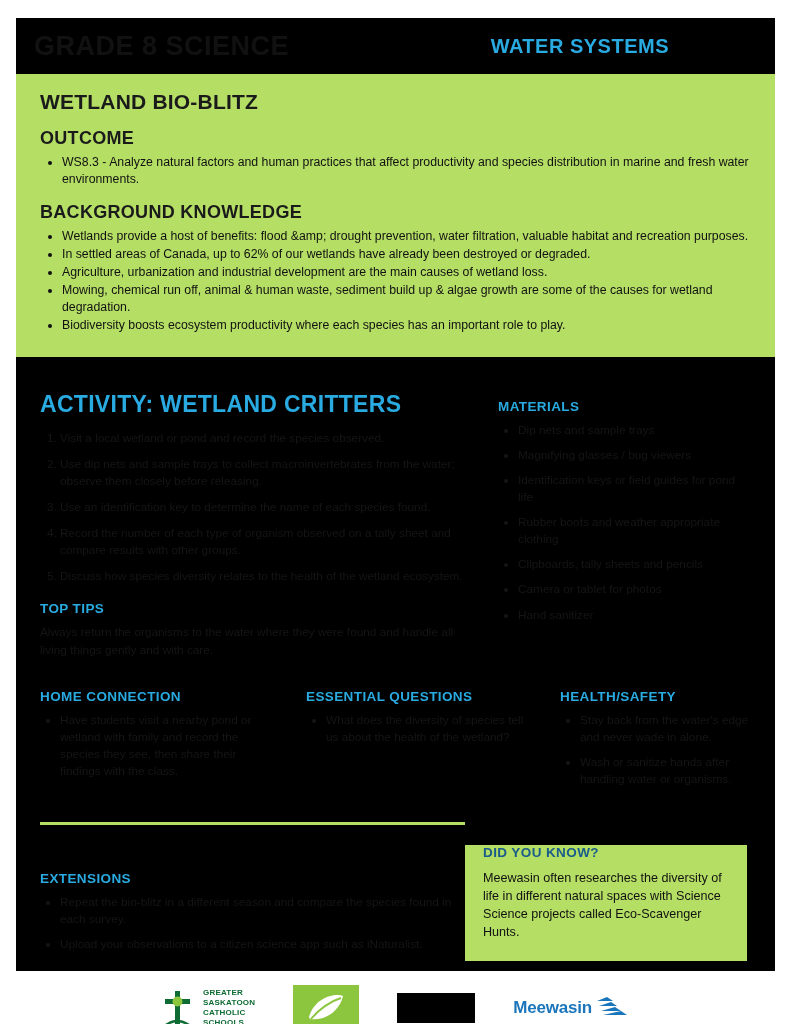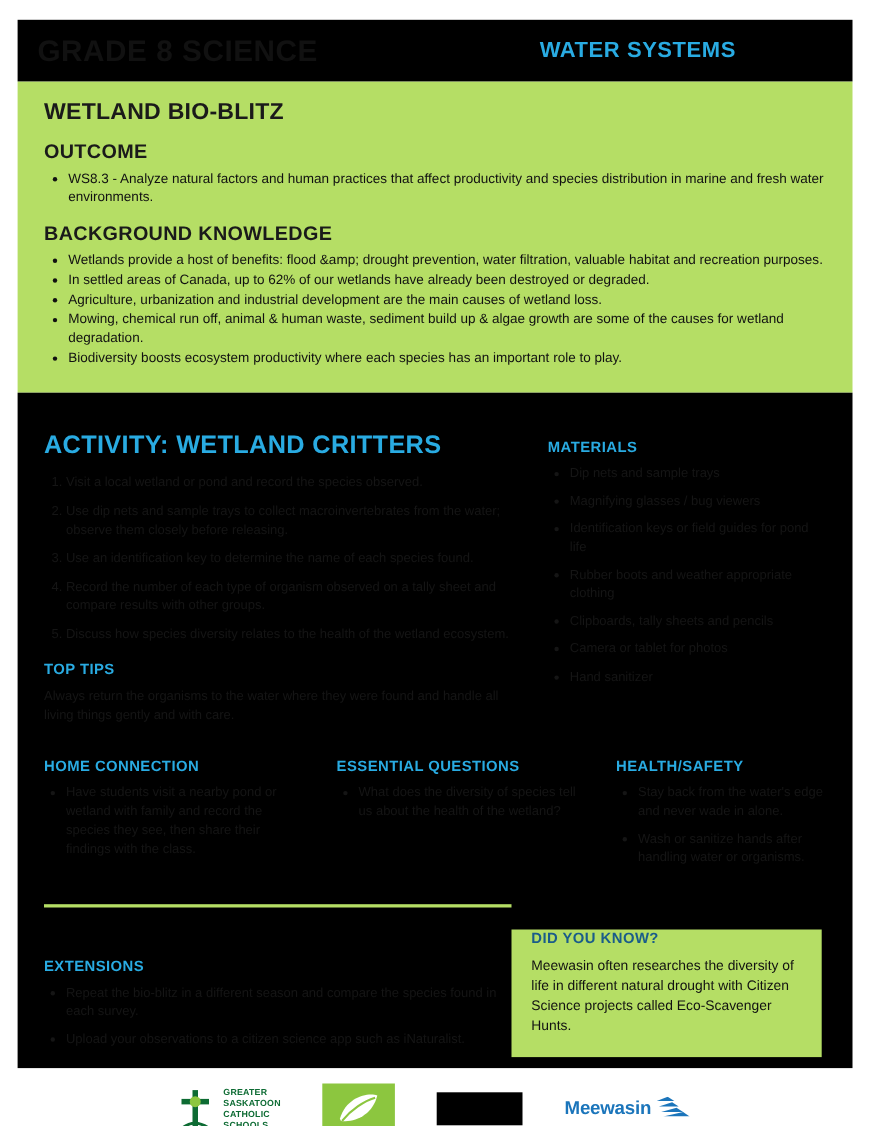--- a/index.html
+++ b/index.html
@@ -336,21 +336,21 @@
         <div class="dim">
           <ul>
             <li>Repeat the bio-blitz in a different season and compare the species found in each survey.</li>
             <li>Upload your observations to a citizen science app such as iNaturalist.</li>
           </ul>
         </div>
       </div>
 
       <div class="dyk">
         <div class="dyk-title">DID YOU KNOW?</div>
-        <p class="dyk-body">Meewasin often researches the diversity of life in different natural drought with Citizen Science projects called Eco-Scavenger Hunts.</p>
+        <p class="dyk-body">Meewasin often researches the diversity of life in different natural spaces with Science Science projects called Eco-Scavenger Hunts.</p>
       </div>
     </div>
   </div>
 
   <div class="footer">
 
     <div class="logo-gsc">
       <span class="cross">
         <svg width="36" height="40" viewBox="0 0 36 40" aria-hidden="true">
           <rect x="15" y="3" width="5" height="34" fill="#0d6b33"></rect>

